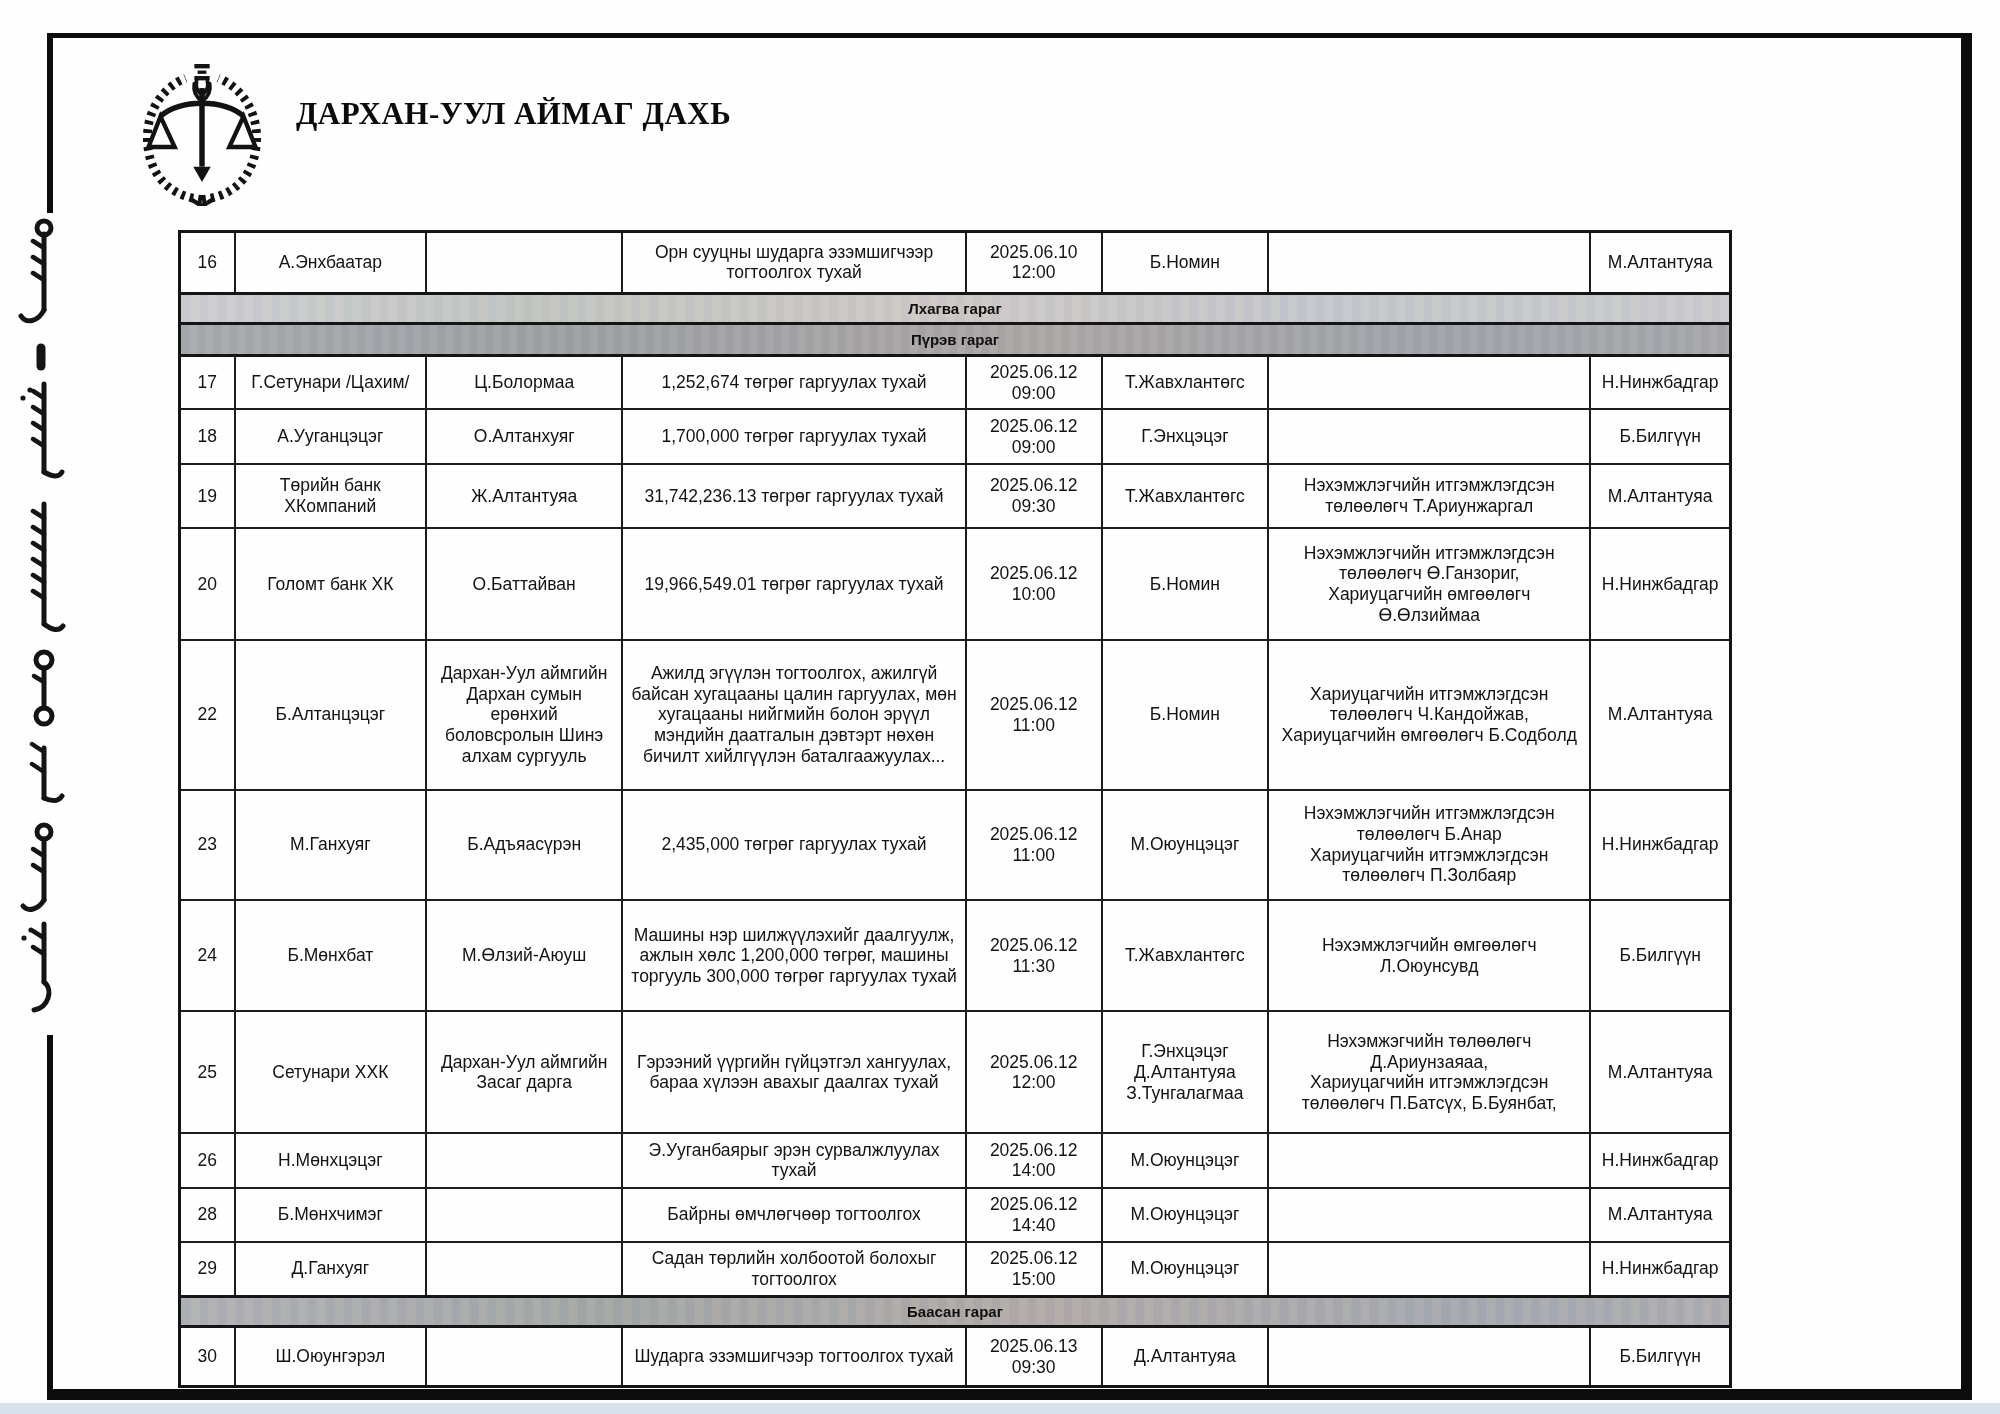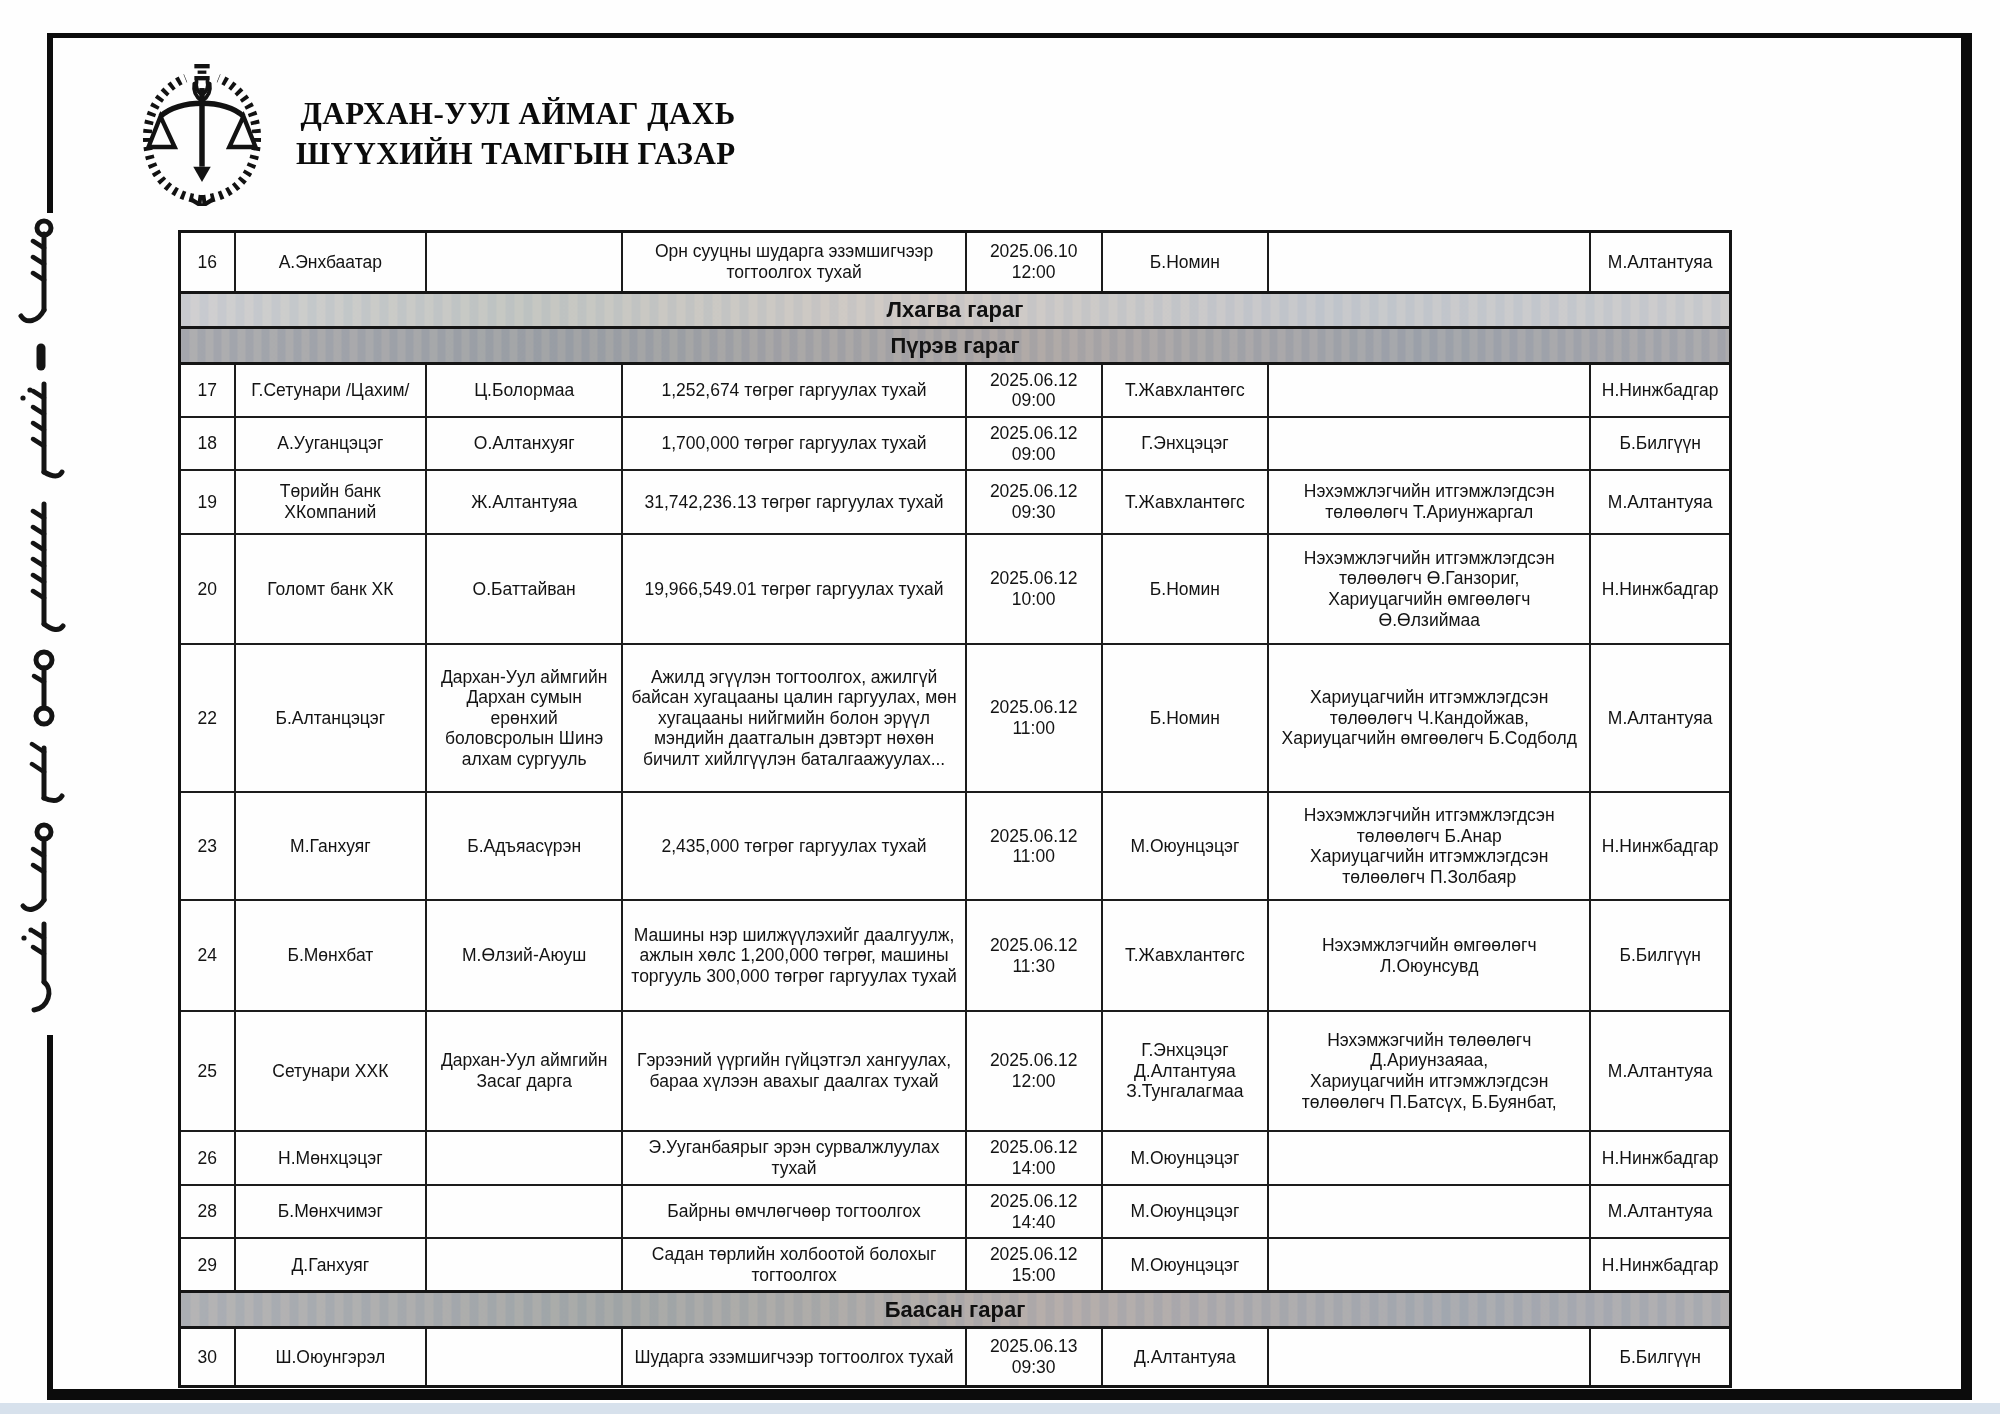--- a/index.html
+++ b/index.html
@@ -38,21 +38,21 @@
     font-size:17.5px; line-height:1.18; color:#131313;
   }
   table.sched td{
     border:2px solid #1c1c1c; text-align:center; vertical-align:middle;
     padding:3px 7px; overflow:hidden; word-wrap:break-word;
   }
   table.sched{ border:3px solid #141414; }
   td.c-ju, td.c-rep{ white-space:pre-line; }
   td.c-dt div{ text-align:center; }
   tr.day-row td{
-    font-weight:bold; font-size:22px; color:#101010; padding:2px 4px;
+    font-weight:bold; font-size:15px; color:#101010; padding:2px 4px;
     border-top:3px solid #151515; border-bottom:3px solid #151515;
   }
   .banner-light td{
     background:
       repeating-linear-gradient(90deg, rgba(110,125,150,.10) 0 9px, rgba(190,175,160,.10) 9px 18px),
       linear-gradient(90deg,#d2d3d6 0%,#c6cac6 22%,#d3cdc9 48%,#c8ccd1 74%,#d0d0d2 100%);
   }
   .banner-dark td{
     background:
       repeating-linear-gradient(90deg, rgba(90,100,125,.14) 0 8px, rgba(160,150,140,.12) 8px 16px),
@@ -138,21 +138,20 @@
     <path d="M60 108 l-8 -14 h16 Z" fill="#121212"></path>
 
     <path d="M22 48 C 38 32 82 32 98 48" stroke="#121212" stroke-width="5" fill="none"></path>
 
     <path d="M22 48 L11 76 L35 76 Z" stroke="#121212" stroke-width="4" fill="none"></path>
     <path d="M98 48 L85 76 L109 76 Z" stroke="#121212" stroke-width="4" fill="none"></path>
   </svg>
 
   <div class="org-title">
     <div>ДАРХАН-УУЛ АЙМАГ ДАХЬ</div>
-    <div>ШҮҮХИЙН ТАМГЫН ГАЗАР</div>
   </div>
 
   <table class="sched">
     <colgroup>
       <col style="width:3.55%">
         <col style="width:12.35%">
         <col style="width:12.65%">
         <col style="width:22.15%">
       <col style="width:8.75%">
         <col style="width:10.75%">

